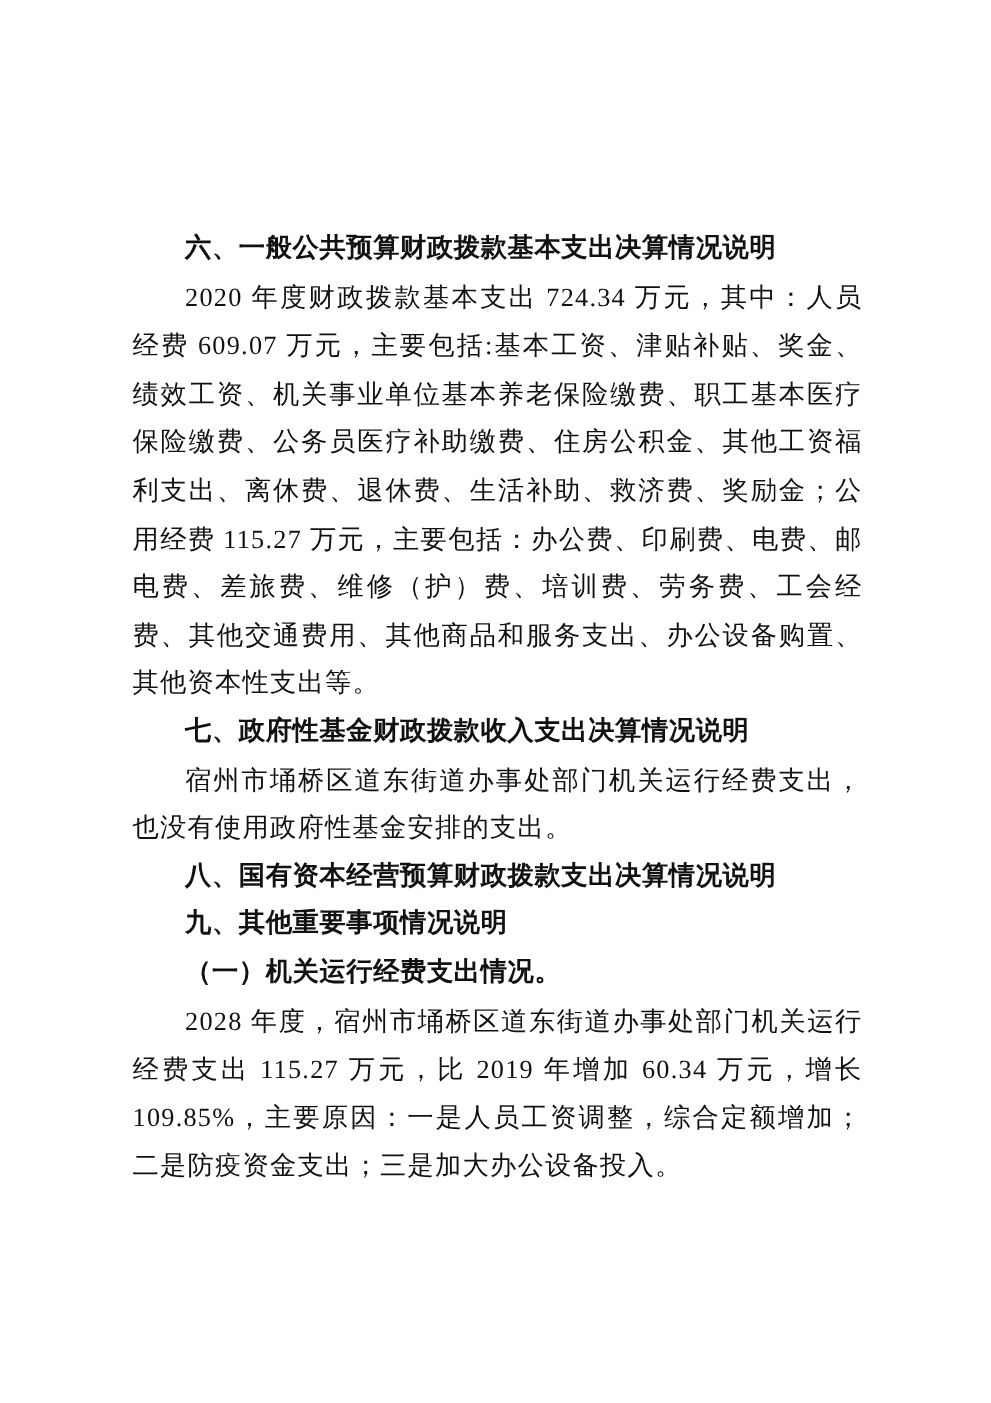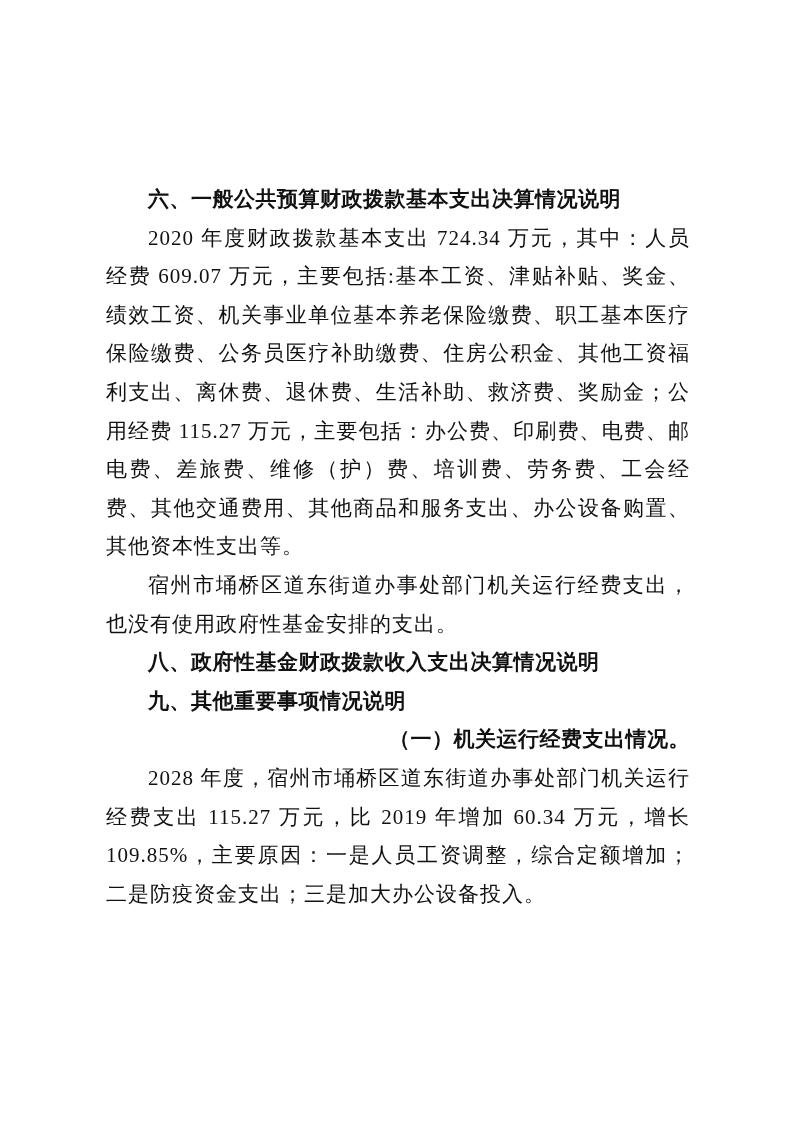--- a/index.html
+++ b/index.html
@@ -35,21 +35,21 @@
     text-align: left;
     letter-spacing: 0.5px;
   }
   .content h3 {
     margin: 0;
     font-size: 21px;
     font-weight: 700;
     font-family: "Liberation Sans", "DejaVu Sans", sans-serif;
     text-indent: 2em;
     line-height: 38.6px;
-    text-align: right;
+    text-align: left;
     letter-spacing: 0.5px;
   }
   .content p {
     margin: 0;
     text-indent: 2em;
     letter-spacing: 1px;
     text-justify: inter-character;
   }
   .page-number {
     position: absolute;
@@ -63,23 +63,24 @@
   }
 </style>
 </head>
 <body>
 
 <div class="page">
   <div class="content">
     <h2>六、一般公共预算财政拨款基本支出决算情况说明</h2>
     <p>2020 年度财政拨款基本支出 724.34 万元，其中：人员经费 609.07 万元，主要包括:基本工资、津贴补贴、奖金、绩效工资、机关事业单位基本养老保险缴费、职工基本医疗保险缴费、公务员医疗补助缴费、住房公积金、其他工资福利支出、离休费、退休费、生活补助、救济费、奖励金；公用经费 115.27 万元，主要包括：办公费、印刷费、电费、邮电费、差旅费、维修（护）费、培训费、劳务费、工会经费、其他交通费用、其他商品和服务支出、办公设备购置、其他资本性支出等。</p>
 
+    <h2>七、政府性基金财政拨款收入支出决算情况说明</h2>
     <p>宿州市埇桥区道东街道办事处部门机关运行经费支出，也没有使用政府性基金安排的支出。</p>
 
-    <h2>八、政府性基金财政拨款收入支出决算情况说明</h2>
+    <h2>八、国有资本经营预算财政拨款支出决算情况说明</h2>
 
     <h2>九、其他重要事项情况说明</h2>
     <h3>（一）机关运行经费支出情况。</h3>
     <p>2028 年度，宿州市埇桥区道东街道办事处部门机关运行经费支出 115.27 万元，比 2019 年增加 60.34 万元，增长 109.85%，主要原因：一是人员工资调整，综合定额增加；二是防疫资金支出；三是加大办公设备投入。</p>
   </div>
 
   <div class="page-number">-29-</div>
 </div>
 
 </body></html>

